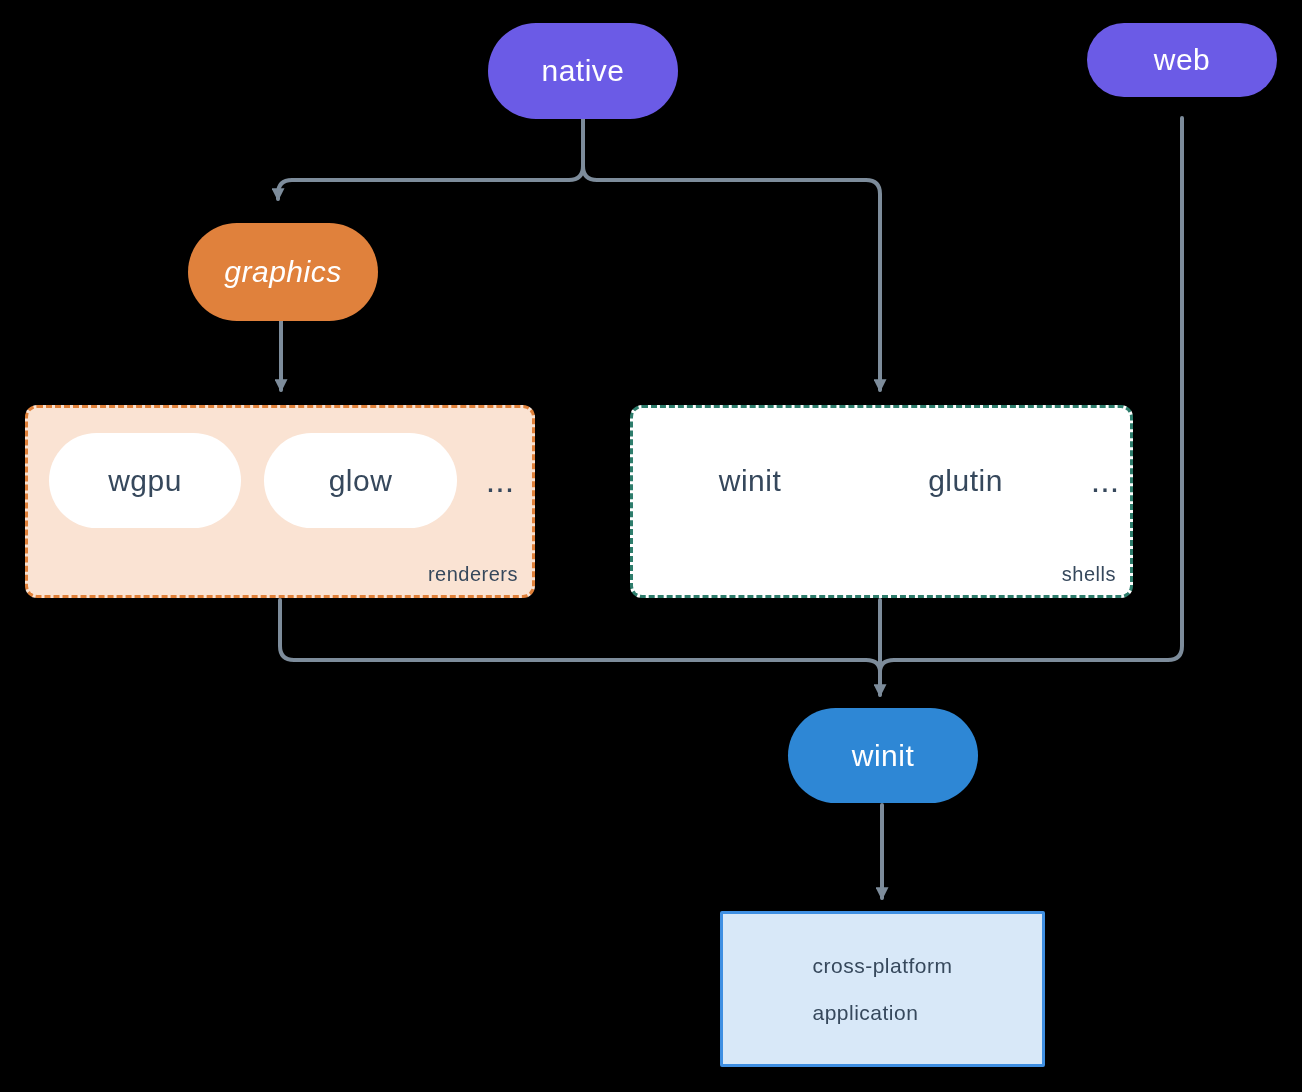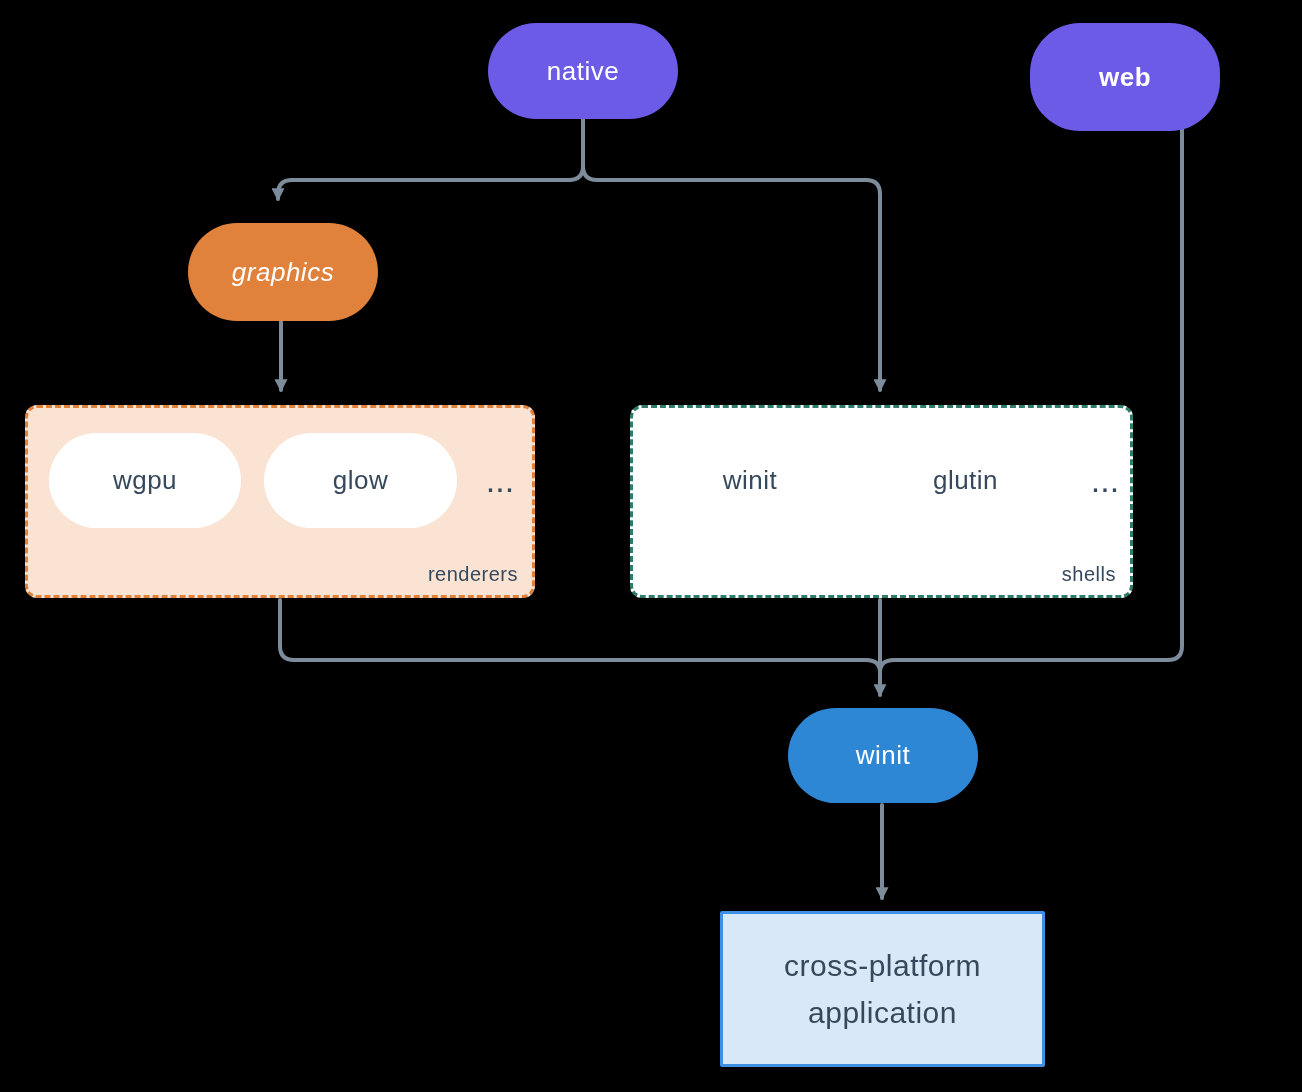--- a/index.html
+++ b/index.html
@@ -21,31 +21,31 @@
     width: 1302px;
     height: 1092px;
     pointer-events: none;
   }
   .pill {
     position: absolute;
     display: flex;
     align-items: center;
     justify-content: center;
     border-radius: 50px;
-    font-size: 26px;
+    font-size: 30px;
     letter-spacing: 0.5px;
     color: #ffffff;
   }
   .pill.purple { background: #6b5be6; }
   .pill.orange { background: #e0813c; }
   .pill.blue   { background: #2e87d5; }
   .pill.white  { background: #ffffff; color: #36485c; }
 
   .node-native   { left: 488px; top: 23px;  width: 190px; height: 96px; }
-  .node-web      { left: 1030px; top: 23px; width: 190px; height: 108px; font-weight: bold; }
+  .node-web      { left: 1087px; top: 23px; width: 190px; height: 74px; }
   .node-graphics { left: 188px; top: 223px; width: 190px; height: 98px; font-style: italic; }
   .node-iced     { left: 788px; top: 708px; width: 190px; height: 95px; }
 
   .group-box {
     position: absolute;
     border-radius: 12px;
   }
   .group-renderers {
     left: 25px; top: 405px; width: 510px; height: 193px;
     background: #fae3d3;
@@ -83,22 +83,21 @@
     position: absolute;
     left: 720px; top: 911px;
     width: 325px; height: 156px;
     background: #d8e8f8;
     border: 3px solid #3f8fe2;
     border-radius: 2px;
     box-sizing: border-box;
     display: flex;
     align-items: center;
     justify-content: center;
-    text-align: center;
-    font-size: 30px;
+    font-size: 21px;
     line-height: 47px;
     color: #36485c;
     white-space: pre-line;
     letter-spacing: 0.5px;
   }
 </style>
 </head>
 <body>
 
 <div class="canvas">

